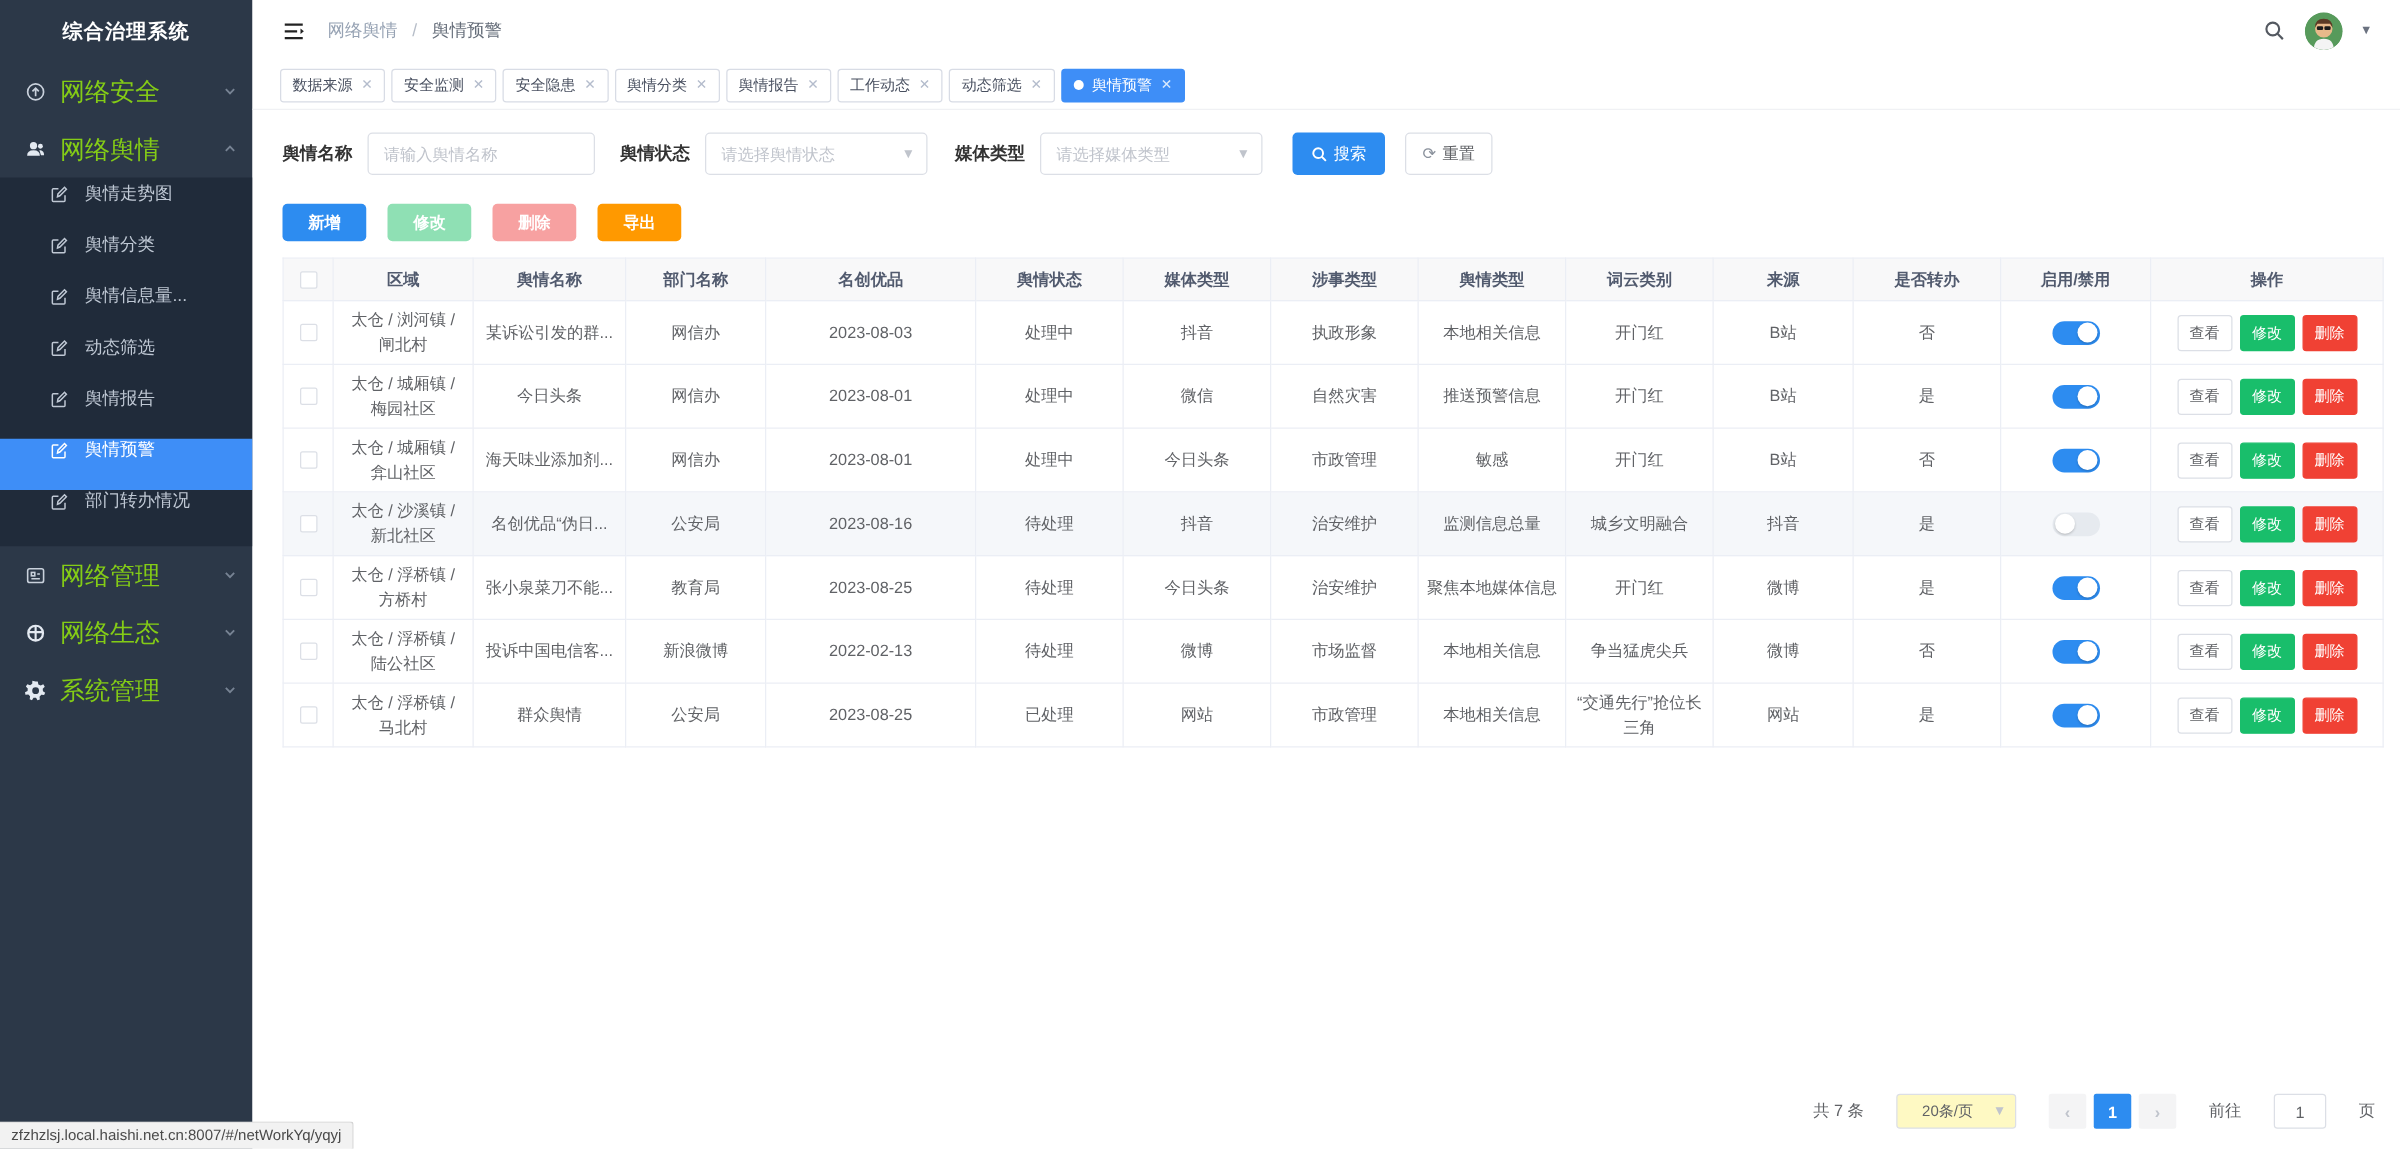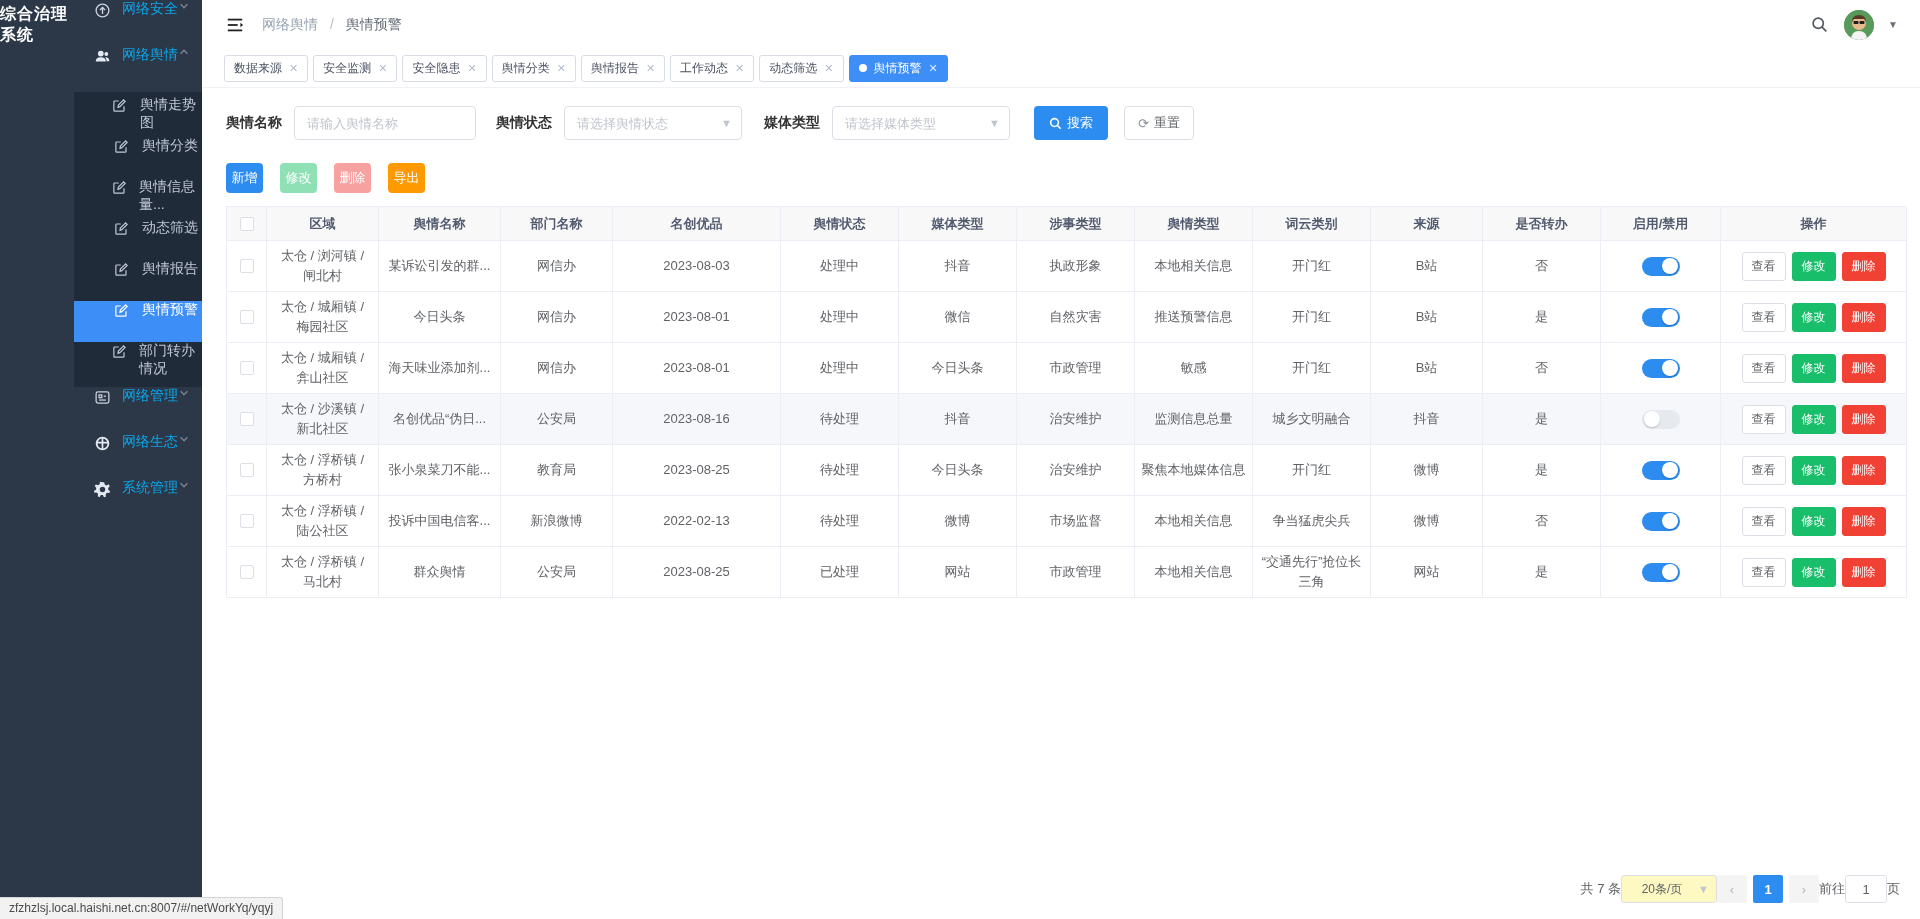--- a/index.html
+++ b/index.html
@@ -1,22 +1,22 @@
 <!DOCTYPE html>
 <html><head>
 <meta charset="utf-8">
 <style>
   * { margin:0; padding:0; box-sizing:border-box; }
   html,body { width:1920px; height:919px; overflow:hidden; }
   body { display:flex; font-family:"Liberation Sans","DejaVu Sans",sans-serif; background:#fff; color:#606266; }
 
   
-  .sidebar { width:202px; flex-shrink:0; background:#2c3848; display:flex; flex-direction:row; height:100%; }
+  .sidebar { width:202px; flex-shrink:0; background:#2c3848; display:flex; flex-direction:column; height:100%; }
   .sidebar-title { height:50px; display:flex; align-items:center; justify-content:center; color:#fff; font-size:16px; font-weight:bold; letter-spacing:1px; }
-  .menu-item { height:46px; display:flex; padding:0 12px 0 18px; font-size:14px; color:#0ea5e9; cursor:pointer; }
+  .menu-item { height:46px; display:flex; align-items:center; padding:0 12px 0 18px; font-size:20px; color:#84cc16; cursor:pointer; }
   .menu-icon { width:20px; height:20px; margin-right:10px; display:flex; align-items:center; justify-content:center; }
   .menu-icon svg { width:17px; height:17px; }
   .menu-label { flex:1; white-space:nowrap; }
   .menu-chevron { width:12px; height:12px; display:flex; align-items:center; justify-content:center; opacity:.7; }
   .menu-chevron svg { width:10px; height:10px; }
   .submenu { background:#202b3a; padding:4px 0; }
   .submenu-item { height:41px; display:flex; align-items:flex-start; padding-left:38px; font-size:14px; color:#bfc8d4; cursor:pointer; }
   .submenu-item.active { background:#3e8ef7; color:#fff; }
   .submenu-icon { width:18px; height:18px; margin-right:12px; display:flex; align-items:center; justify-content:center; }
   .submenu-icon svg { width:15px; height:15px; }
@@ -54,21 +54,21 @@
   .filter-select { width:178px; padding-right:28px; background:#fff; }
   .filter-select::placeholder { color:#c0c4cc; }
   .select-arrow { position:absolute; right:10px; top:50%; transform:translateY(-50%); color:#c0c4cc; font-size:11px; pointer-events:none; }
   .btn { border:none; border-radius:4px; font-size:13px; cursor:pointer; font-family:inherit; }
   .btn-search { height:34px; padding:0 15px; background:#2d8cf0; color:#fff; display:flex; align-items:center; gap:5px; margin-left:2px; }
   .btn-search svg { width:13px; height:13px; }
   .btn-reset { height:34px; padding:0 13px; background:#fff; border:1px solid #dcdfe6; color:#606266; display:flex; align-items:center; gap:5px; margin-left:16px; }
   .btn-reset .reset-ic { font-size:13px; color:#8a919c; }
 
   .toolbar { display:flex; gap:17px; margin:13px 0 13px; flex-shrink:0; }
-  .toolbar .btn { width:37px; height:30px; color:#fff; font-size:13px; }
+  .toolbar .btn { width:67px; height:30px; color:#fff; font-size:13px;font-weight:bold; }
   .btn-add { background:#2d8cf0; }
   .btn-edit { background:#8fe0b4; }
   .btn-del { background:#f7a1a1; }
   .btn-export { background:#ff9900; }
 
   
   .table-wrap { flex-shrink:0; }
   table { width:100%; border-collapse:collapse; table-layout:fixed; font-size:13px; color:#606266; }
   th, td { border:1px solid #ebeef5; text-align:center; vertical-align:middle; padding:4px 6px; }
   th { background:#f8f8f9; color:#515a6e; font-weight:bold; height:34px; font-size:13px; }
@@ -83,21 +83,21 @@
   .toggle.off .knob { left:2px; }
   .row-actions { display:flex; gap:6px; justify-content:center; }
   .act-btn { font-size:12px; padding:5px 9px; border-radius:3px; cursor:pointer; font-family:inherit; white-space:nowrap; }
   .act-view { background:#fff; border:1px solid #dcdfe6; color:#606266; }
   .act-edit { background:#19be6b; border:1px solid #19be6b; color:#fff; }
   .act-del { background:#f04134; border:1px solid #f04134; color:#fff; }
 
   .spacer { flex:1; }
 
   
-  .pagination { display:flex; align-items:center; justify-content:flex-end; gap:0; padding:12px 6px 16px; font-size:13px; color:#606266; flex-shrink:0; }
+  .pagination { display:flex; align-items:center; justify-content:flex-end; gap:26px; padding:12px 6px 16px; font-size:13px; color:#606266; flex-shrink:0; }
   .page-size { position:relative; }
   .page-size-box { width:96px; height:28px; border:1px solid #dcdfe6; border-radius:3px; display:flex; align-items:center; justify-content:center; color:#606266; font-size:12px; cursor:pointer; background:#fef9c3; padding-right:14px; }
   .page-size .select-arrow { right:8px; }
   .page-arrow { width:30px; height:28px; border-radius:2px; background:#f4f4f5; color:#c0c4cc; display:flex; align-items:center; justify-content:center; font-size:13px; font-weight:bold; cursor:pointer; }
   .page-num { width:30px; height:28px; border-radius:2px; background:#2d8cf0; color:#fff; display:flex; align-items:center; justify-content:center; font-size:13px; font-weight:bold; cursor:pointer; }
   .goto-input { width:42px; height:28px; border:1px solid #dcdfe6; border-radius:3px; text-align:center; font-size:13px; color:#606266; outline:none; font-family:inherit; }
   .pager-group { display:flex; gap:6px; align-items:center; }
 
   
   .statusbar { position:fixed; left:0; bottom:0; background:#f2f2f2; border:1px solid #d4d4d4; border-left:none; border-bottom:none; border-radius:0 3px 0 0; padding:3px 9px 4px; font-size:12px; color:#4a4a4a; }

